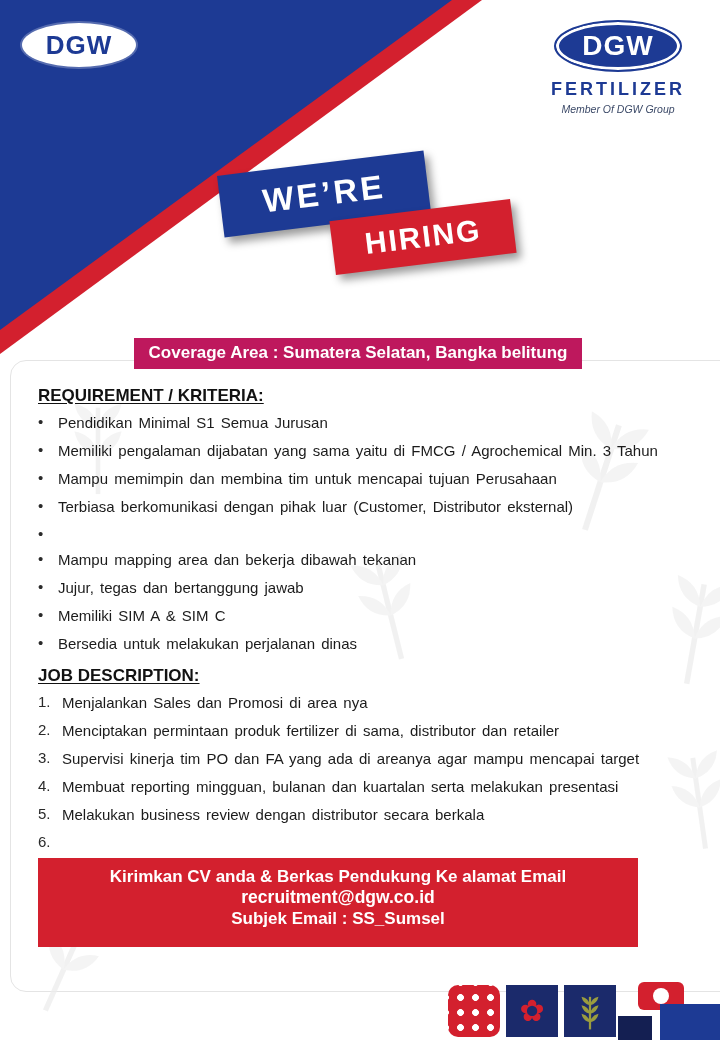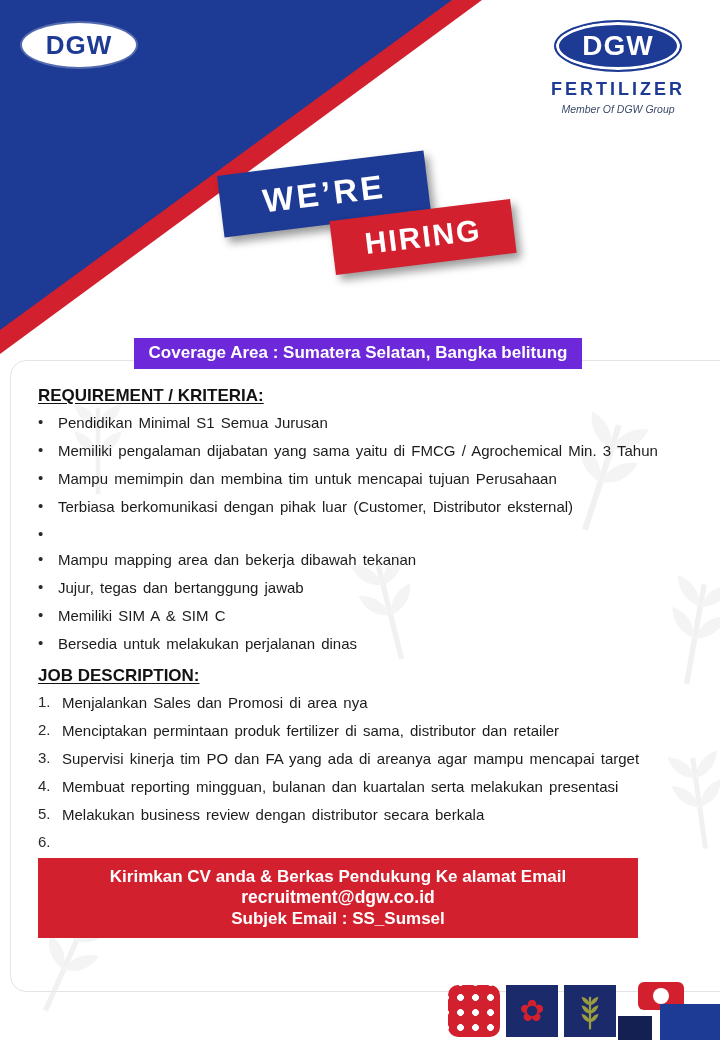--- a/index.html
+++ b/index.html
@@ -58,36 +58,36 @@
   .content-frame {
     position:absolute; left:10px; top:360px; width:760px; height:632px;
     border:1.5px solid #e4e4e4; border-radius:16px; pointer-events:none;
   }
   .wm { position:absolute; opacity:.75; pointer-events:none; }
   
   .content { position:absolute; left:38px; top:331px; width:640px; }
   .page-title { text-align:center; font-size:27px; font-weight:800; letter-spacing:.5px; color:#121212; }
   .banner-wrap { text-align:center; margin-top:7px; }
   .coverage-banner {
-    display:inline-block; background:#6d28d9; color:#fff; font-weight:bold;
+    display:inline-block; background:#be185d; color:#fff; font-weight:bold;
     font-size:17px; padding:5px 15px 6px;
   }
   .section-heading {
     margin-top:17px; font-size:17px; font-weight:bold; color:#121212;
     text-decoration:underline; text-underline-offset:2px;
   }
   .list { margin-top:7px; }
   .list-row { display:flex; align-items:flex-start; margin-bottom:8px; word-spacing:2px; }
   .list-row .marker { flex:0 0 20px; font-size:15px; color:#2a2a2a; }
   .num-list .list-row .marker { flex:0 0 24px; }
   .list-row .item-text { font-size:15px; line-height:20px; color:#1b1b1b; }
   
   .footer-box {
     margin-top:8px; width:600px; background:#d3202e; color:#fff;
-    text-align:center; padding:8px 10px 9px;
+    text-align:center; padding:8px 10px 18px;
   }
   .footer-box div { font-weight:bold; font-size:17px; line-height:21px; }
   .footer-box .email-line { font-size:17.5px; }
   
   .decor { position:absolute; right:0; bottom:0; width:272px; height:58px; }
   .tile { position:absolute; }
   .tile-dots {
     left:0; bottom:3px; width:52px; height:52px; border-radius:10px;
     background-color:#d3202e;
     background-image:radial-gradient(#fff 3.1px, rgba(255,255,255,0) 3.7px);

